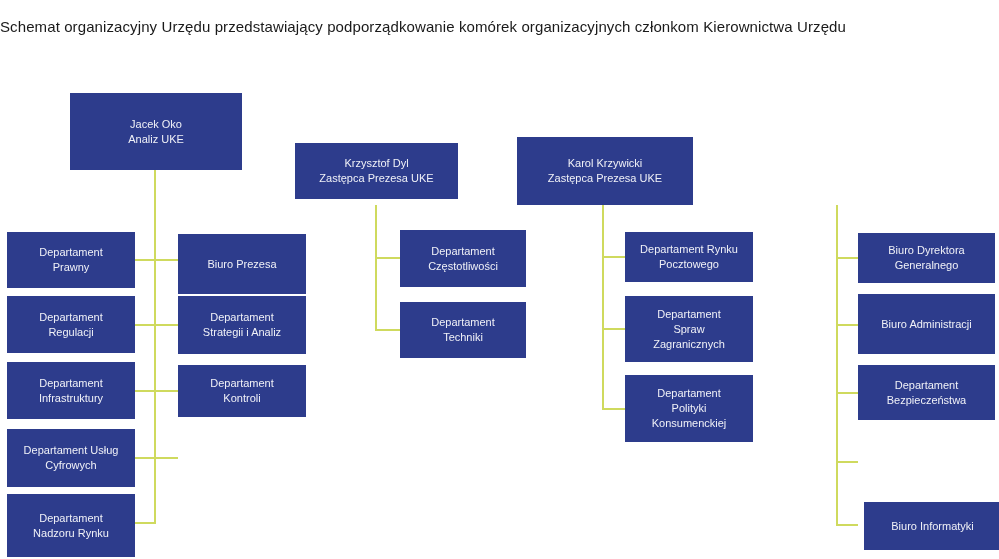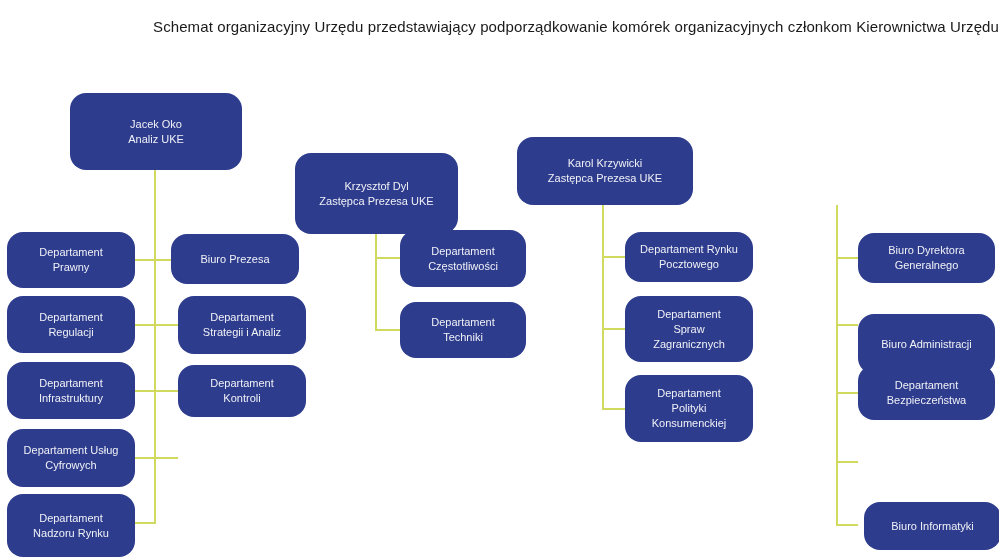--- a/index.html
+++ b/index.html
@@ -13,29 +13,29 @@
     width: 999px;
     height: 559px;
     background: var(--bg, #ffffff);
     overflow: hidden;
   }
   .title {
     position: absolute;
     left: 0;
     top: 18px;
     width: 999px;
-    text-align: right;
+    text-align: left;
     font-size: 15px;
     color: var(--title, #1a1a1a);
     letter-spacing: 0.1px;
   }
   .node {
     position: absolute;
     background: var(--box, #2d3c8c);
-    border-radius: 16px;
+    border-radius: 0;
     color: var(--text, #f0f1f7);
     display: flex;
     flex-direction: column;
     align-items: center;
     justify-content: center;
     text-align: center;
     font-size: 11px;
     line-height: 15px;
     box-sizing: border-box;
     padding: 4px 6px;
@@ -75,21 +75,21 @@
   <div class="hline" style="left:837px;top:257px;width:21px"></div>
   <div class="hline" style="left:837px;top:324px;width:21px"></div>
   <div class="hline" style="left:837px;top:392px;width:21px"></div>
   <div class="hline" style="left:837px;top:461px;width:21px"></div>
   <div class="hline" style="left:837px;top:524px;width:21px"></div>
 
   <div class="node" style="left:70px;top:93px;width:172px;height:77px">
     <div class="label">Jacek Oko</div>
     <div class="label">Analiz UKE</div>
   </div>
-  <div class="node" style="left:295px;top:153px;width:163px;height:81px">
+  <div class="node" style="left:295px;top:143px;width:163px;height:56px">
     <div class="label">Krzysztof Dyl</div>
     <div class="label">Zastępca Prezesa UKE</div>
   </div>
   <div class="node" style="left:517px;top:137px;width:176px;height:68px">
     <div class="label">Karol Krzywicki</div>
     <div class="label">Zastępca Prezesa UKE</div>
   </div>
 
   <div class="node" style="left:7px;top:232px;width:128px;height:56px">
     <div class="label">Departament
@@ -105,21 +105,21 @@
   </div>
   <div class="node" style="left:7px;top:429px;width:128px;height:58px">
     <div class="label">Departament Usług
 Cyfrowych</div>
   </div>
   <div class="node" style="left:7px;top:494px;width:128px;height:63px">
     <div class="label">Departament
 Nadzoru Rynku</div>
   </div>
 
-  <div class="node" style="left:171px;top:234px;width:128px;height:50px">
+  <div class="node" style="left:178px;top:234px;width:128px;height:60px">
     <div class="label">Biuro Prezesa</div>
   </div>
   <div class="node" style="left:178px;top:296px;width:128px;height:58px">
     <div class="label">Departament
 Strategii i Analiz</div>
   </div>
   <div class="node" style="left:178px;top:365px;width:128px;height:52px">
     <div class="label">Departament
 Kontroli</div>
   </div>
@@ -145,21 +145,21 @@
   <div class="node" style="left:625px;top:375px;width:128px;height:67px">
     <div class="label">Departament
 Polityki
 Konsumenckiej</div>
   </div>
 
   <div class="node" style="left:858px;top:233px;width:137px;height:50px">
     <div class="label">Biuro Dyrektora
 Generalnego</div>
   </div>
-  <div class="node" style="left:858px;top:314px;width:137px;height:60px">
+  <div class="node" style="left:858px;top:294px;width:137px;height:60px">
     <div class="label">Biuro Administracji</div>
   </div>
   <div class="node" style="left:858px;top:365px;width:137px;height:55px">
     <div class="label">Departament
 Bezpieczeństwa</div>
   </div>
   <div class="node" style="left:864px;top:502px;width:137px;height:48px">
     <div class="label">Biuro Informatyki</div>
   </div>
 

